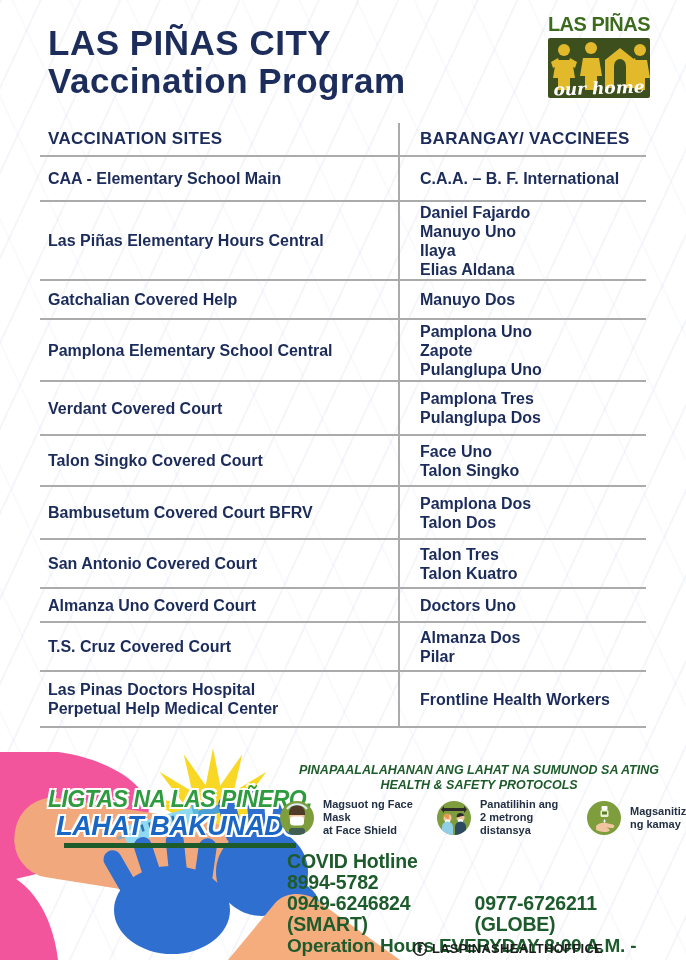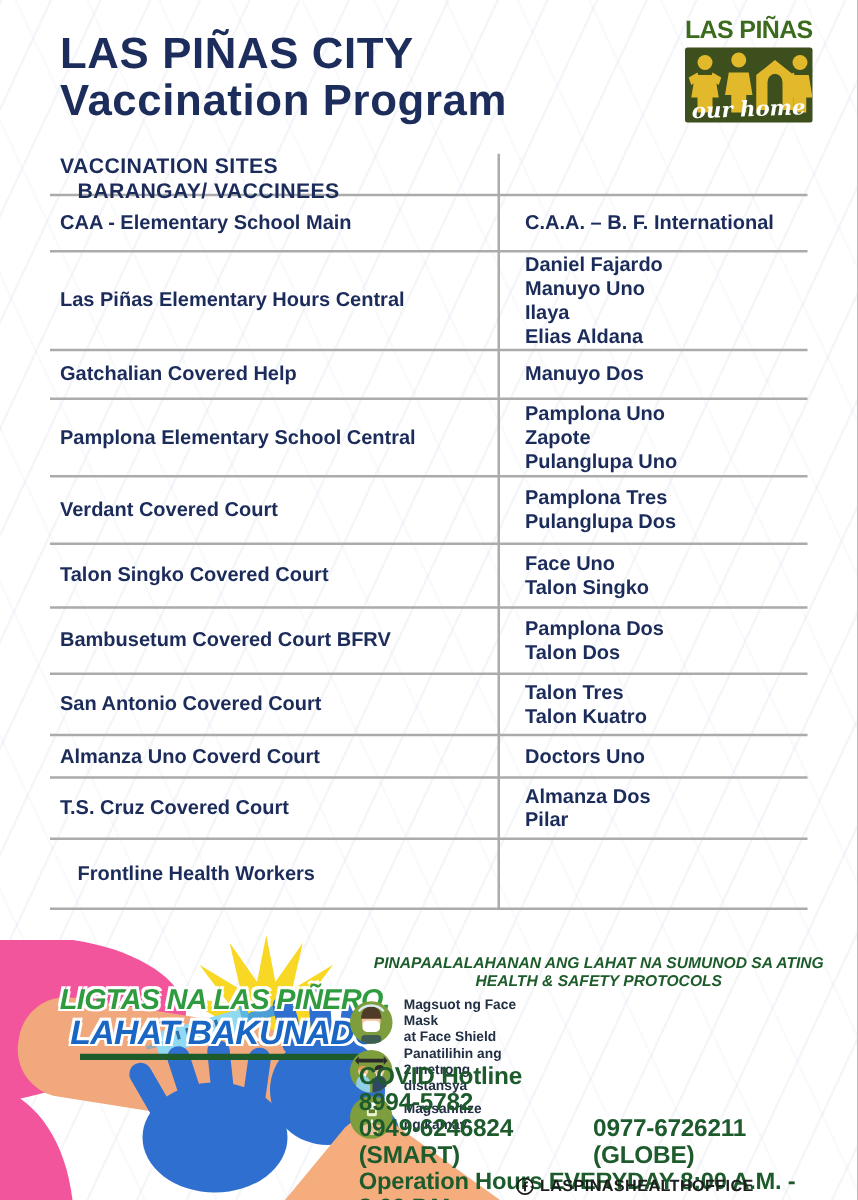--- a/index.html
+++ b/index.html
@@ -20,21 +20,21 @@
           font-weight:800; color:#1c2d5c; letter-spacing:0.5px; }
   .logo{ position:absolute; right:30px; top:12px; width:114px; text-align:center; }
   .logo-name{ font-size:20px; font-weight:800; color:#3c6b1e; letter-spacing:-0.5px; line-height:24px; }
   .logo-square{ position:relative; width:102px; height:60px; margin:2px auto 0; background:#3d4f1d; border-radius:2px; }
   .logo-tagline{ position:absolute; left:0; right:0; bottom:0px; font-family:"DejaVu Serif", serif;
                  font-style:italic; font-weight:700; color:#ffffff; font-size:17px; transform:rotate(-2deg); }
   
   .vtable{ position:absolute; left:40px; top:123px; width:606px; height:605px; }
   .vline{ position:absolute; left:358px; top:0; bottom:0; width:2px; background:#ababab; }
   .t-head,.t-row{ display:flex; border-bottom:2px solid #ababab; }
-  .t-head{ height:34px;flex-direction:column; }
+  .t-head{ height:34px; }
   .c-left{ width:358px; padding:0 10px 0 8px; display:flex; align-items:center; }
   .c-right{ flex:1; padding-left:22px; display:flex; align-items:center; }
   .t-head .c-left,.t-head .c-right{ font-size:17px; font-weight:800; letter-spacing:0.3px; }
   .t-row{ font-size:16px; font-weight:700; line-height:19px; }
   .cell{ white-space:pre-line; }
   .t-body .t-row:nth-child(1){height:45px}.t-body .t-row:nth-child(2){height:79px}
   .t-body .t-row:nth-child(3){height:39px}.t-body .t-row:nth-child(4){height:62px}
   .t-body .t-row:nth-child(5){height:54px}.t-body .t-row:nth-child(6){height:51px}
   .t-body .t-row:nth-child(7){height:53px}.t-body .t-row:nth-child(8){height:49px}
   .t-body .t-row:nth-child(9){height:34px}.t-body .t-row:nth-child(10){height:49px}
@@ -44,21 +44,21 @@
   .illus{ position:absolute; left:0; top:752px; }
   .slogan{ position:absolute; left:30px; top:786px; width:300px; text-align:center;
            font-style:italic; font-weight:800; }
   .slogan .l1{ font-size:23px; line-height:26px; color:#2f9b3f; letter-spacing:-0.5px;
         text-shadow:-2px -2px 0 #fff,2px -2px 0 #fff,-2px 2px 0 #fff,2px 2px 0 #fff,0 2px 0 #fff; }
   .slogan .l2{ font-size:27px; line-height:28px; color:#1a66c4; letter-spacing:-0.5px;
         text-shadow:-2px -2px 0 #fff,2px -2px 0 #fff,-2px 2px 0 #fff,2px 2px 0 #fff,0 2px 0 #fff; }
   .slogan-bar{ width:232px; height:5px; background:#1d5c2a; margin:3px auto 0; }
   .reminder{ position:absolute; left:290px; top:763px; width:378px; text-align:center;
              font-size:12.5px; line-height:15px; font-weight:800; font-style:italic; color:#1d5c2a; }
-  .protocols{ position:absolute; left:279px; top:798px; width:400px; display:flex;flex-direction:column; }
+  .protocols{ position:absolute; left:279px; top:798px; width:400px; display:flex; }
   .proto{ display:flex; align-items:center; }
   .proto .picon{ flex:0 0 auto; }
   .proto .plabel{ font-size:11px; line-height:13px; font-weight:700; color:#233044;
                   margin-left:8px; white-space:pre-line; }
   .proto1{ width:157px; } .proto2{ width:150px; } .proto3{ width:93px; }
   .hotline{ position:absolute; left:287px; top:851px; width:374px;
             color:#1e5b2c; font-weight:800; font-size:19.5px; line-height:21px; letter-spacing:-0.2px; }
   .hotline .duo{ display:flex; justify-content:space-between; }
   .hotline .hours{ font-size:19px; }
   .fbline{ position:absolute; left:348px; top:941px; width:320px; display:flex;
@@ -149,20 +149,22 @@
       <div class="t-row">
         <div class="c-left cell">Almanza Uno Coverd Court</div>
         <div class="c-right cell">Doctors Uno</div>
       </div>
       <div class="t-row">
         <div class="c-left cell">T.S. Cruz Covered Court</div>
         <div class="c-right cell">Almanza Dos
 Pilar</div>
       </div>
       <div class="t-row">
+        <div class="c-left cell">Las Pinas Doctors Hospital
+Perpetual Help Medical Center</div>
         <div class="c-right cell">Frontline Health Workers</div>
       </div>
     </div>
   </div>
 
   <svg class="sunburst" width="210" height="140" viewBox="0 0 210 140">
     <g transform="translate(105,72)" fill="#f8d825">
       <g id="rays">
         <polygon points="0,-72 9,-26 -9,-26"></polygon>
         <polygon points="0,-72 9,-26 -9,-26" transform="rotate(24)"></polygon>

